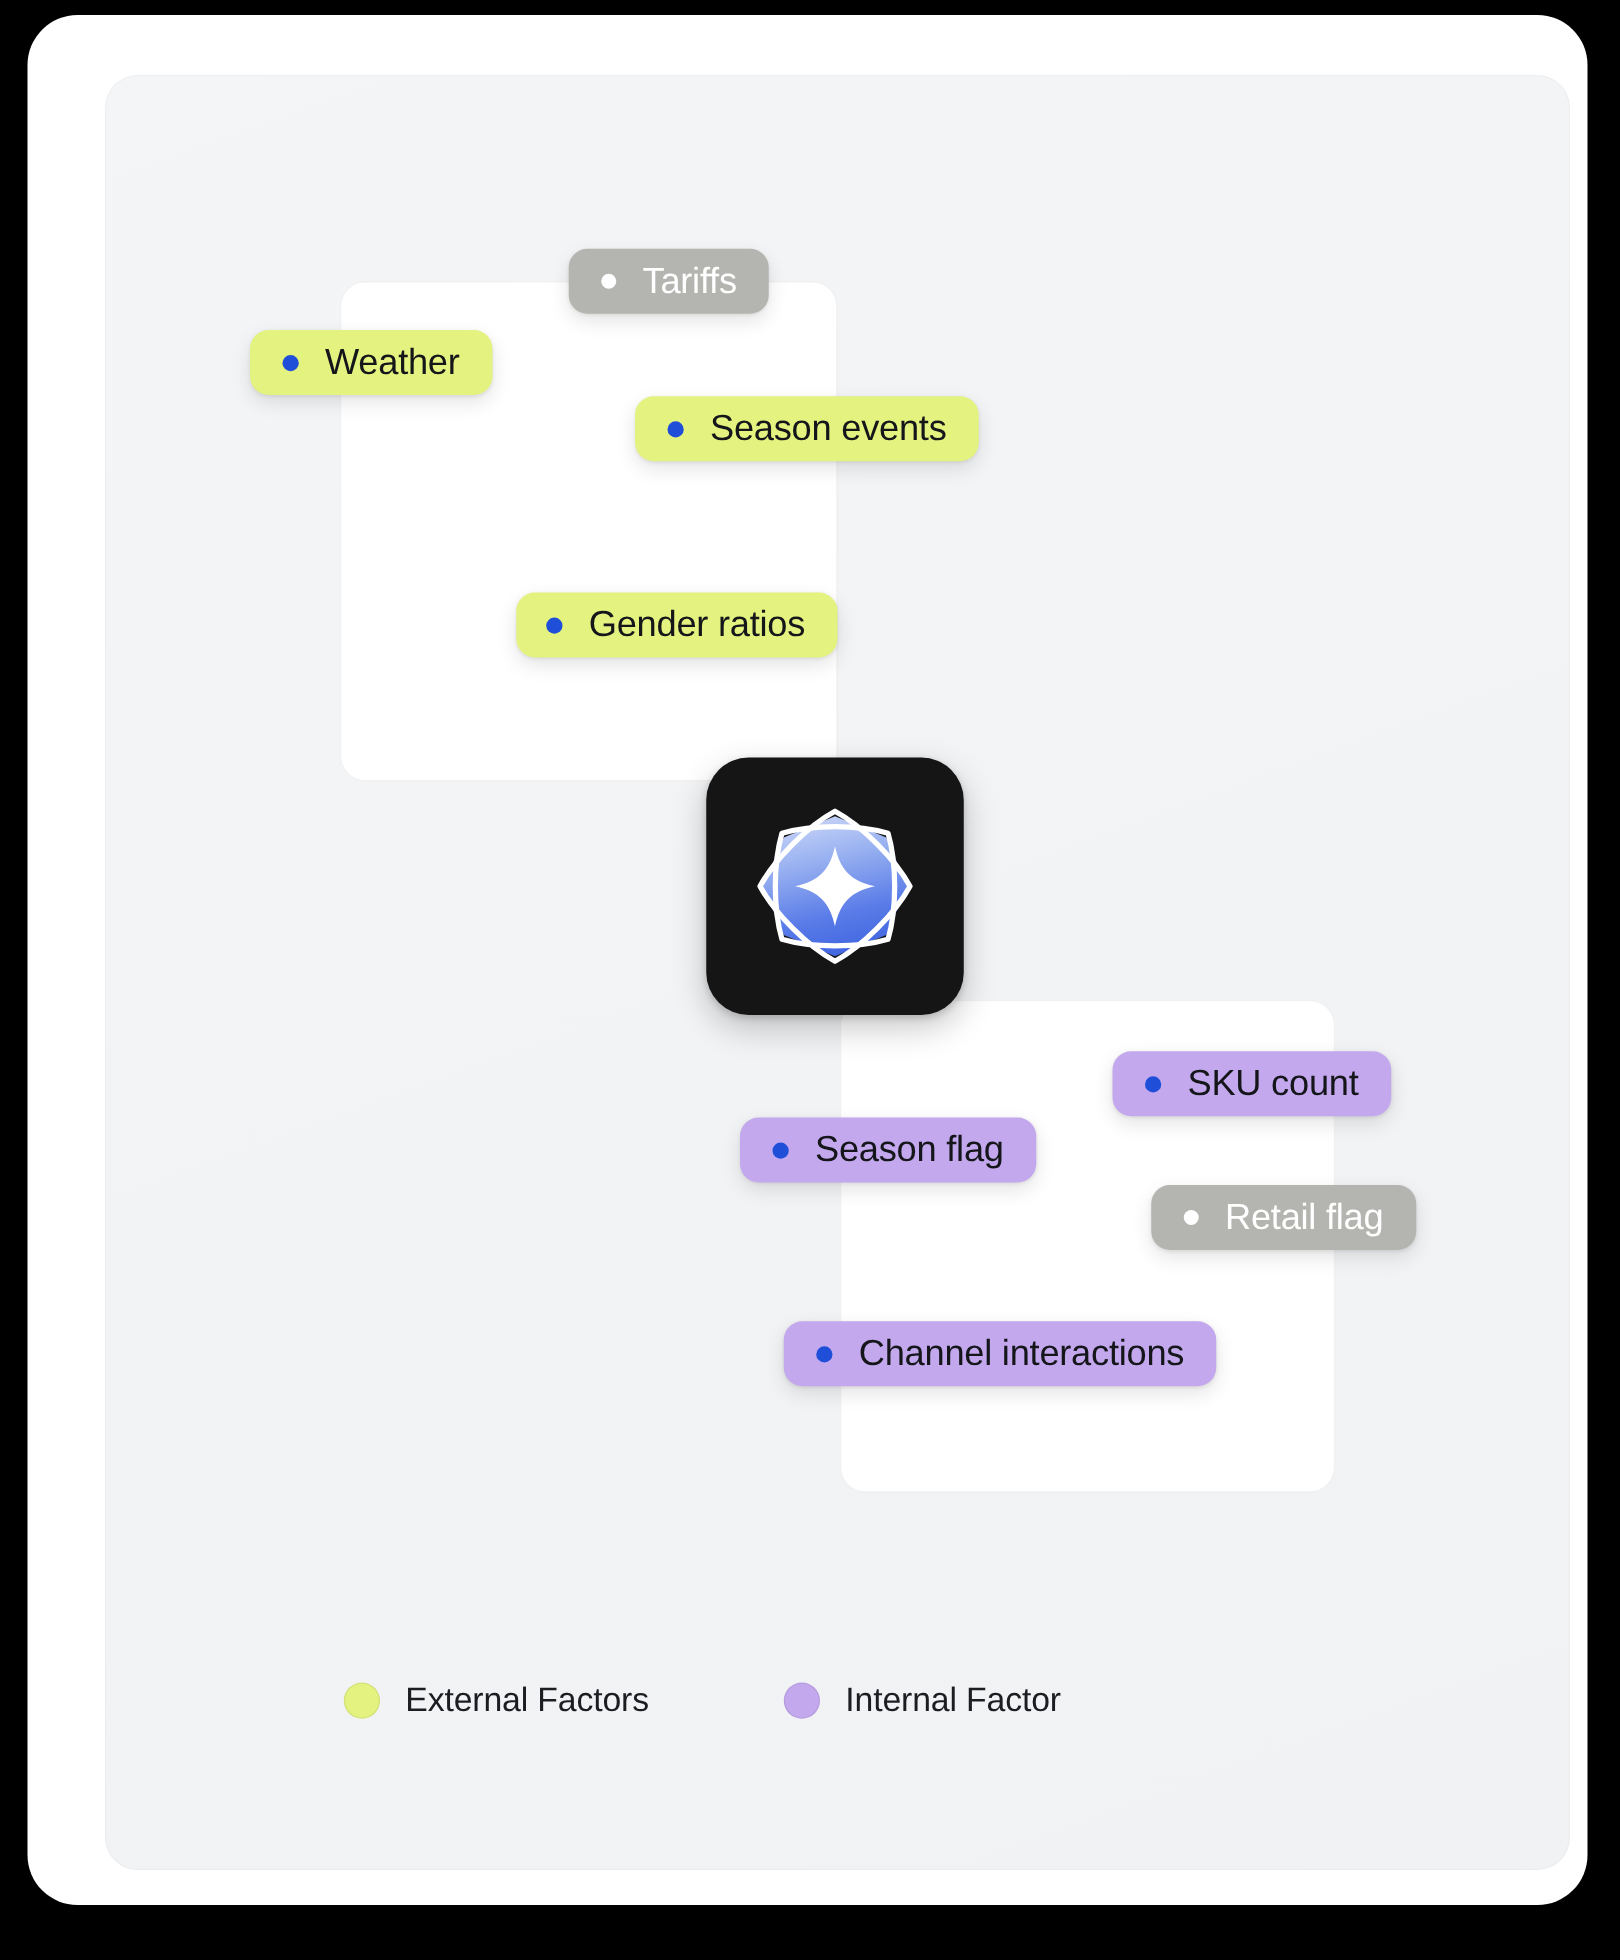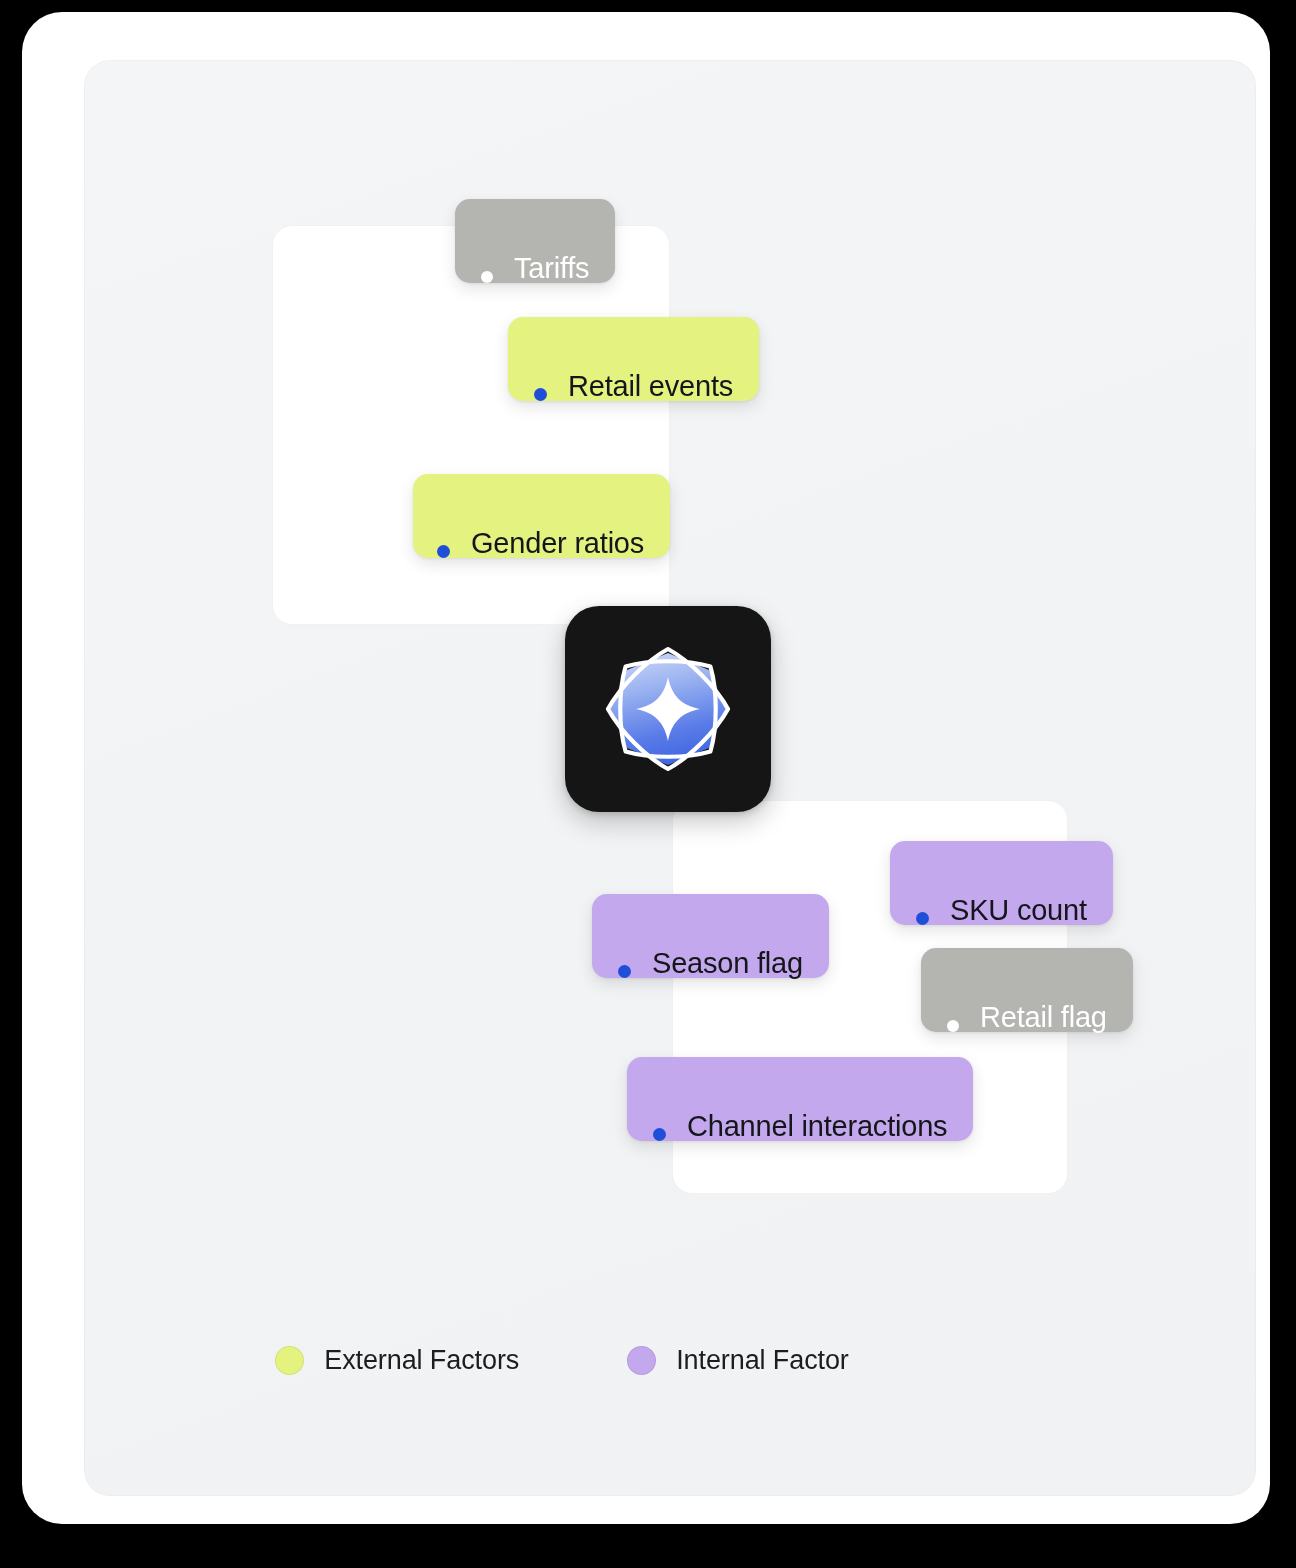--- a/index.html
+++ b/index.html
@@ -57,24 +57,24 @@
     left: 588px;   
     top: 740px;    
     width: 396px;
     height: 394px;
   }
 
   
   .pill {
     position: absolute;
     display: flex;
-    align-items: flex-end;
+    align-items: center;
     border-radius: 15px;
     padding: 0 26px;
-    height: 84px;
+    height: 52px;
     white-space: nowrap;
     box-shadow: 0 6px 16px rgba(0,0,0,0.11), 0 1px 3px rgba(0,0,0,0.07);
   }
   .pill .dot {
     width: 13px;
     height: 13px;
     border-radius: 50%;
     flex: 0 0 auto;
     margin-right: 21px;
   }
@@ -208,24 +208,28 @@
                    C57 66 66 57 70 38 Z" fill="#ffffff"></path>
         </svg>
       </span>
     </div>
 
     <div class="pill grey" id="pill-tariffs">
       <span class="dot"></span>
       <span class="pill-label">Tariffs</span>
     </div>
 
+    <div class="pill lime" id="pill-weather">
+      <span class="dot"></span>
+      <span class="pill-label">Weather</span>
+    </div>
 
     <div class="pill lime" id="pill-local-events">
       <span class="dot"></span>
-      <span class="pill-label">Retail events</span>
+      <span class="pill-label">Season events</span>
     </div>
 
 
     <div class="pill lime" id="pill-gender-ratios">
       <span class="dot"></span>
       <span class="pill-label">Gender ratios</span>
     </div>
 
     <div class="pill purple" id="pill-sku-count">
       <span class="dot"></span>

